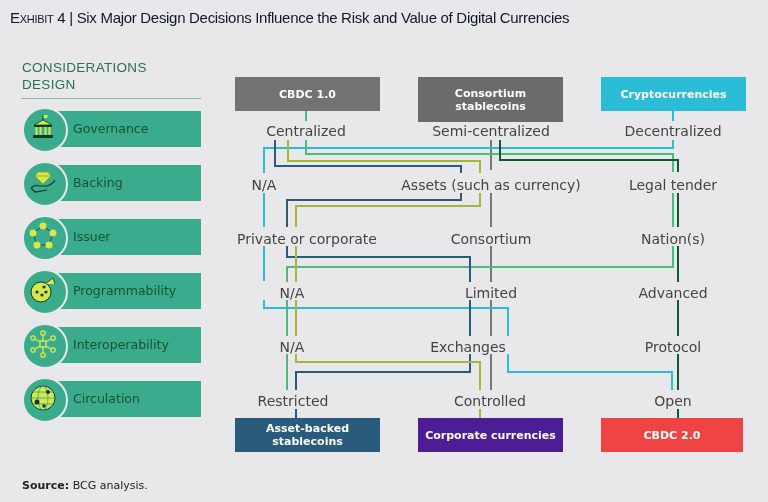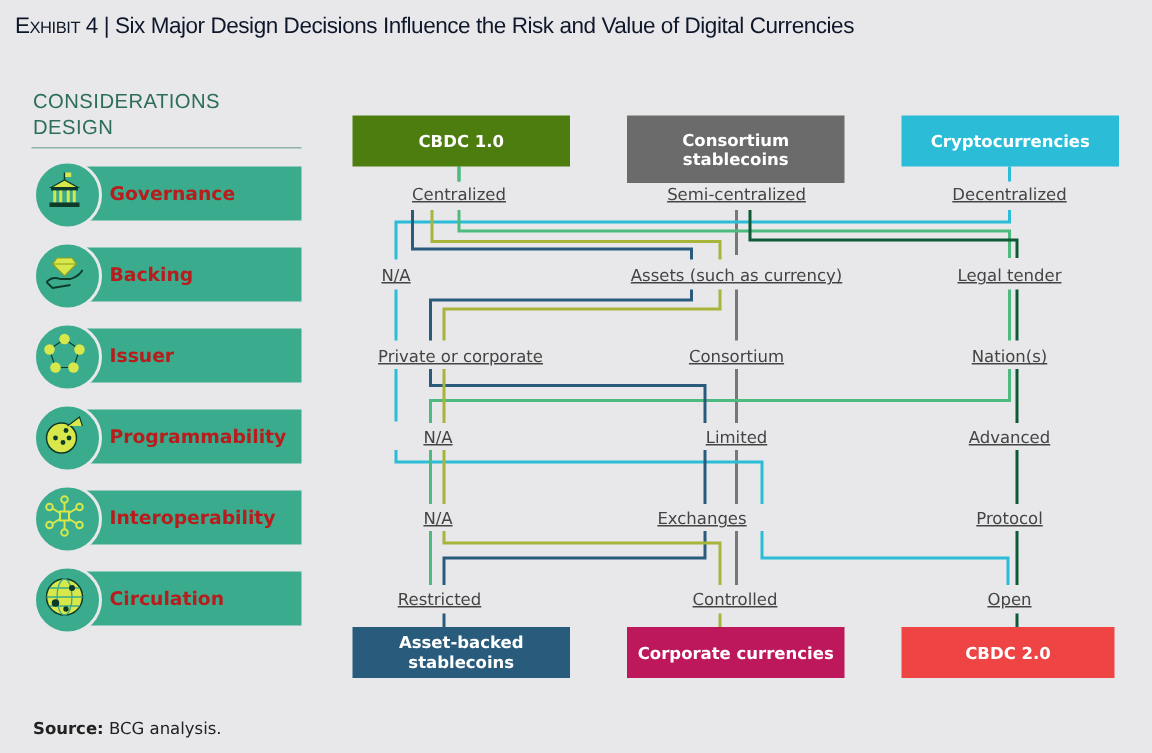--- a/index.html
+++ b/index.html
@@ -4,24 +4,24 @@
   <style>
     html, body { margin:0; padding:0; }
     body { width:768px; height:502px; background:#e8e8ea; font-family:"DejaVu Sans", sans-serif; position:relative; overflow:hidden; }
     .title { position:absolute; left:10px; top:9px; font-size:15px; color:#0f172a; letter-spacing:-0.3px; font-family:"Liberation Sans", sans-serif; }
     .title .ex { font-variant:small-caps; }
     .dc { position:absolute; left:22px; top:59px; font-size:13.5px; line-height:17px; color:#2c6e58; font-family:"Liberation Sans", sans-serif; letter-spacing:0.3px; }
     .dc-rule { position:absolute; left:21px; top:98px; width:180px; height:1px; background:#8fb5a6; }
     .cat { position:absolute; left:22px; height:38px; width:179px; }
     .cat .bar { position:absolute; left:20px; top:1px; width:159px; height:36px; background:#3aab8d; }
     .cat .circ { position:absolute; left:0; top:-3px; width:42px; height:42px; border-radius:50%; background:#3aab8d; border:2px solid #e8e8ea; }
-    .cat .lbl { position:absolute; left:51px; top:11px; font-weight:bold; color:#b91c1c; font-size:12.5px; font-family:"DejaVu Sans", sans-serif; }
+    .cat .lbl { position:absolute; left:51px; top:11px; font-weight:normal; color:#14532d; font-size:12.5px; font-family:"DejaVu Sans", sans-serif; }
     .cat svg { position:absolute; left:5px; top:2px; }
     .box { position:absolute; color:#fff; font-weight:bold; font-size:11px; text-align:center; display:flex; align-items:center; justify-content:center; line-height:13px; font-family:"DejaVu Sans", sans-serif; }
-    .opt { position:absolute; font-size:11px; color:#444; font-family:"DejaVu Sans", sans-serif; transform:translateX(-50%); white-space:nowrap;text-decoration:underline; }
+    .opt { position:absolute; font-size:14px; color:#444; font-family:"DejaVu Sans", sans-serif; transform:translateX(-50%); white-space:nowrap; }
     .src { position:absolute; left:22px; top:479px; font-size:11px; color:#222; font-family:"DejaVu Sans", sans-serif; }
     svg.lines { position:absolute; left:0; top:0; }
   </style>
 </head>
 <body>
 
 <div class="title">
   <span class="ex">Exhibit 4</span>
   <span>|</span>
   <span>Six Major Design Decisions Influence the Risk and Value of Digital Currencies</span>
@@ -134,21 +134,21 @@
     <path stroke="#0d5a36" d="M500 140 V160 H678 V172 M678 193 V227 M678 246 V282 M678 300 V336 M678 354 V390 M678 409 V418"></path>
 
     <path stroke="#295b7d" d="M275 140 V166 H461 V173 M461 193 V200 H287 V227 M287 246 V257 H470 V282 M470 300 V336 M470 354 V372 H296 V390 M296 409 V418"></path>
 
     <path stroke="#a8b43a" d="M288 140 V161 H480 V173 M480 193 V206 H296 V227 M296 246 V282 M296 300 V336 M296 354 V362 H480 V390 M480 409 V418"></path>
 
     <path stroke="#4dbb7f" d="M306 111 V121"></path>
   </g>
 </svg>
 
-<div class="box" style="left:235px;top:77px;width:145px;height:34px;background:#4d7c0f">CBDC 1.0</div>
+<div class="box" style="left:235px;top:77px;width:145px;height:34px;background:#737373">CBDC 1.0</div>
 <div class="box" style="left:418px;top:77px;width:145px;height:45px;background:#6b6b6b">Consortium stablecoins</div>
 <div class="box" style="left:601px;top:77px;width:145px;height:34px;background:#2bbcd8">Cryptocurrencies</div>
 
 <div class="opt" style="left:306px;top:123px">Centralized</div>
 <div class="opt" style="left:491px;top:123px">Semi-centralized</div>
 <div class="opt" style="left:673px;top:123px">Decentralized</div>
 
 <div class="opt" style="left:264px;top:177px">N/A</div>
 <div class="opt" style="left:491px;top:177px">Assets (such as currency)</div>
 <div class="opt" style="left:673px;top:177px">Legal tender</div>
@@ -163,19 +163,19 @@
 
 <div class="opt" style="left:292px;top:339px">N/A</div>
 <div class="opt" style="left:468px;top:339px">Exchanges</div>
 <div class="opt" style="left:673px;top:339px">Protocol</div>
 
 <div class="opt" style="left:293px;top:393px">Restricted</div>
 <div class="opt" style="left:490px;top:393px">Controlled</div>
 <div class="opt" style="left:673px;top:393px">Open</div>
 
 <div class="box" style="left:235px;top:418px;width:145px;height:34px;background:#295b7d;padding:0 28px;box-sizing:border-box">Asset-backed stablecoins</div>
-<div class="box" style="left:418px;top:418px;width:145px;height:34px;background:#be185d">Corporate currencies</div>
+<div class="box" style="left:418px;top:418px;width:145px;height:34px;background:#4c1d95">Corporate currencies</div>
 <div class="box" style="left:601px;top:418px;width:142px;height:34px;background:#ef4444">CBDC 2.0</div>
 
 <div class="src">
   <b>Source:</b>
   <span>BCG analysis.</span>
 </div>
 
 </body></html>

